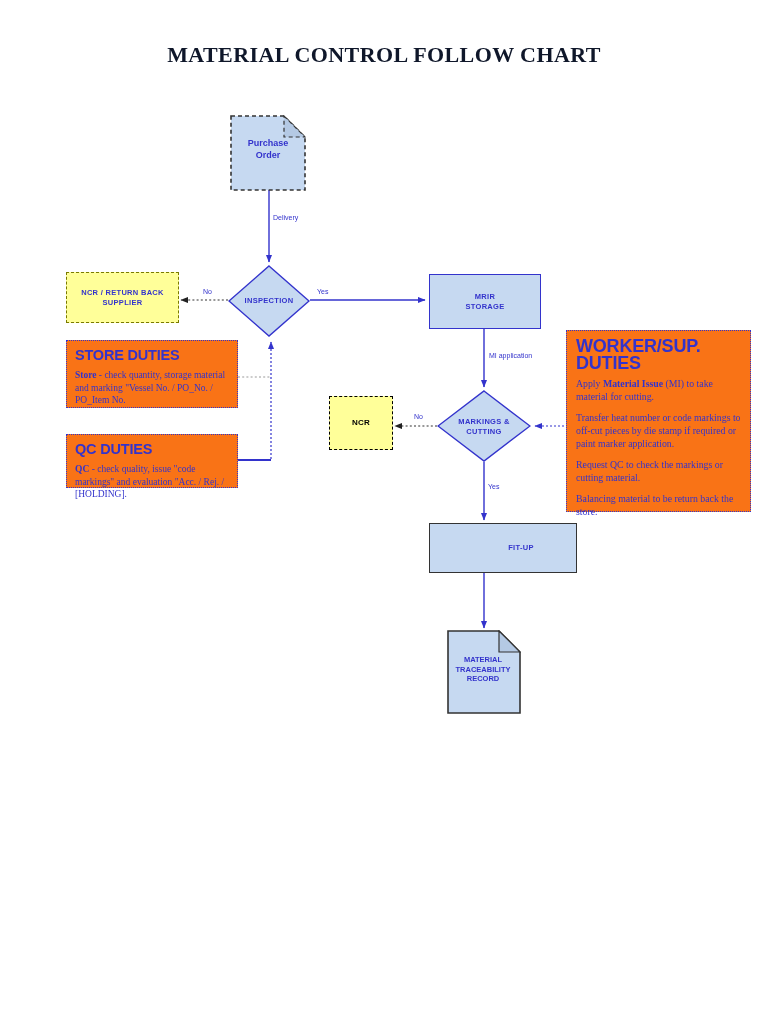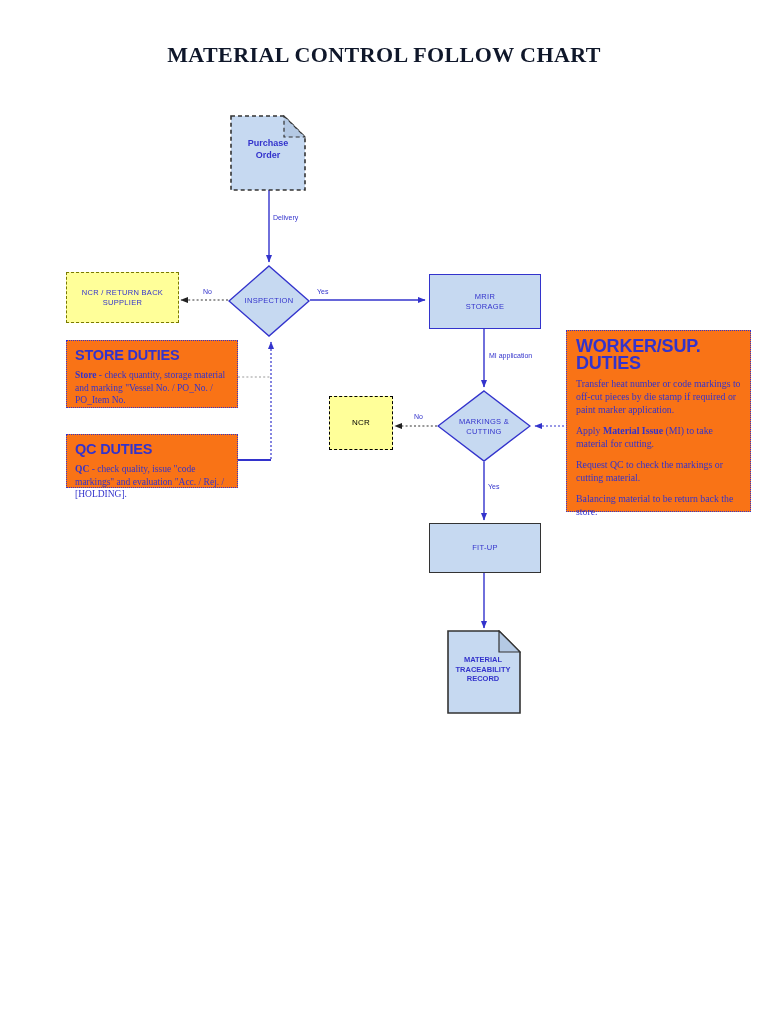--- a/index.html
+++ b/index.html
@@ -33,21 +33,21 @@
     font-family: "Liberation Serif", serif;
     font-weight: bold;
     font-size: 22px;
     letter-spacing: 0.4px;
     color: #0f172a;
   }
 
   
   .node-label {
     color: #3333cc;
-    font-weight: normal;
+    font-weight: bold;
     font-size: 7.5px;
     line-height: 10px;
     text-align: center;
     letter-spacing: 0.3px;
   }
 
   
   .doc-shape { position: absolute; }
   .doc-shape svg { display: block; }
   .doc-shape .doc-text {
@@ -82,20 +82,21 @@
     align-items: center;
     justify-content: center;
   }
   #mrir-storage {
     left: 429px; top: 274px; width: 110px; height: 53px;
     border: 1.2px solid #3333cc;
   }
   #fit-up {
     left: 429px; top: 523px; width: 110px; height: 48px;
     border: 1.2px solid #333333;
+    padding-left: 36px;
   }
 
   
   .yellow-box {
     position: absolute;
     background: #ffff99;
     display: flex;
     align-items: center;
     justify-content: center;
   }
@@ -284,19 +285,19 @@
     <p class="duty-body"><b>Store</b><span> - check quantity, storage material and marking "Vessel No. / PO_No. / PO_Item No.</span></p>
   </div>
 
   <div class="duty-panel" id="qc-duties">
     <div class="duty-heading">QC DUTIES</div>
     <p class="duty-body"><b>QC</b><span> - check quality, issue "code markings" and evaluation "Acc. / Rej. / [HOLDING].</span></p>
   </div>
 
   <div class="duty-panel" id="worker-duties">
     <div class="duty-heading">WORKER/SUP. DUTIES</div>
+    <p class="duty-body"><span>Apply </span><b>Material Issue</b><span> (MI) to take material for cutting.</span></p>
     <p class="duty-body">Transfer heat number or code markings to off-cut pieces by die stamp if required or paint marker application.</p>
-    <p class="duty-body"><span>Apply </span><b>Material Issue</b><span> (MI) to take material for cutting.</span></p>
     <p class="duty-body">Request QC to check the markings or cutting material.</p>
     <p class="duty-body">Balancing material to be return back the store.</p>
   </div>
 
 </div>
 
 </body></html>

